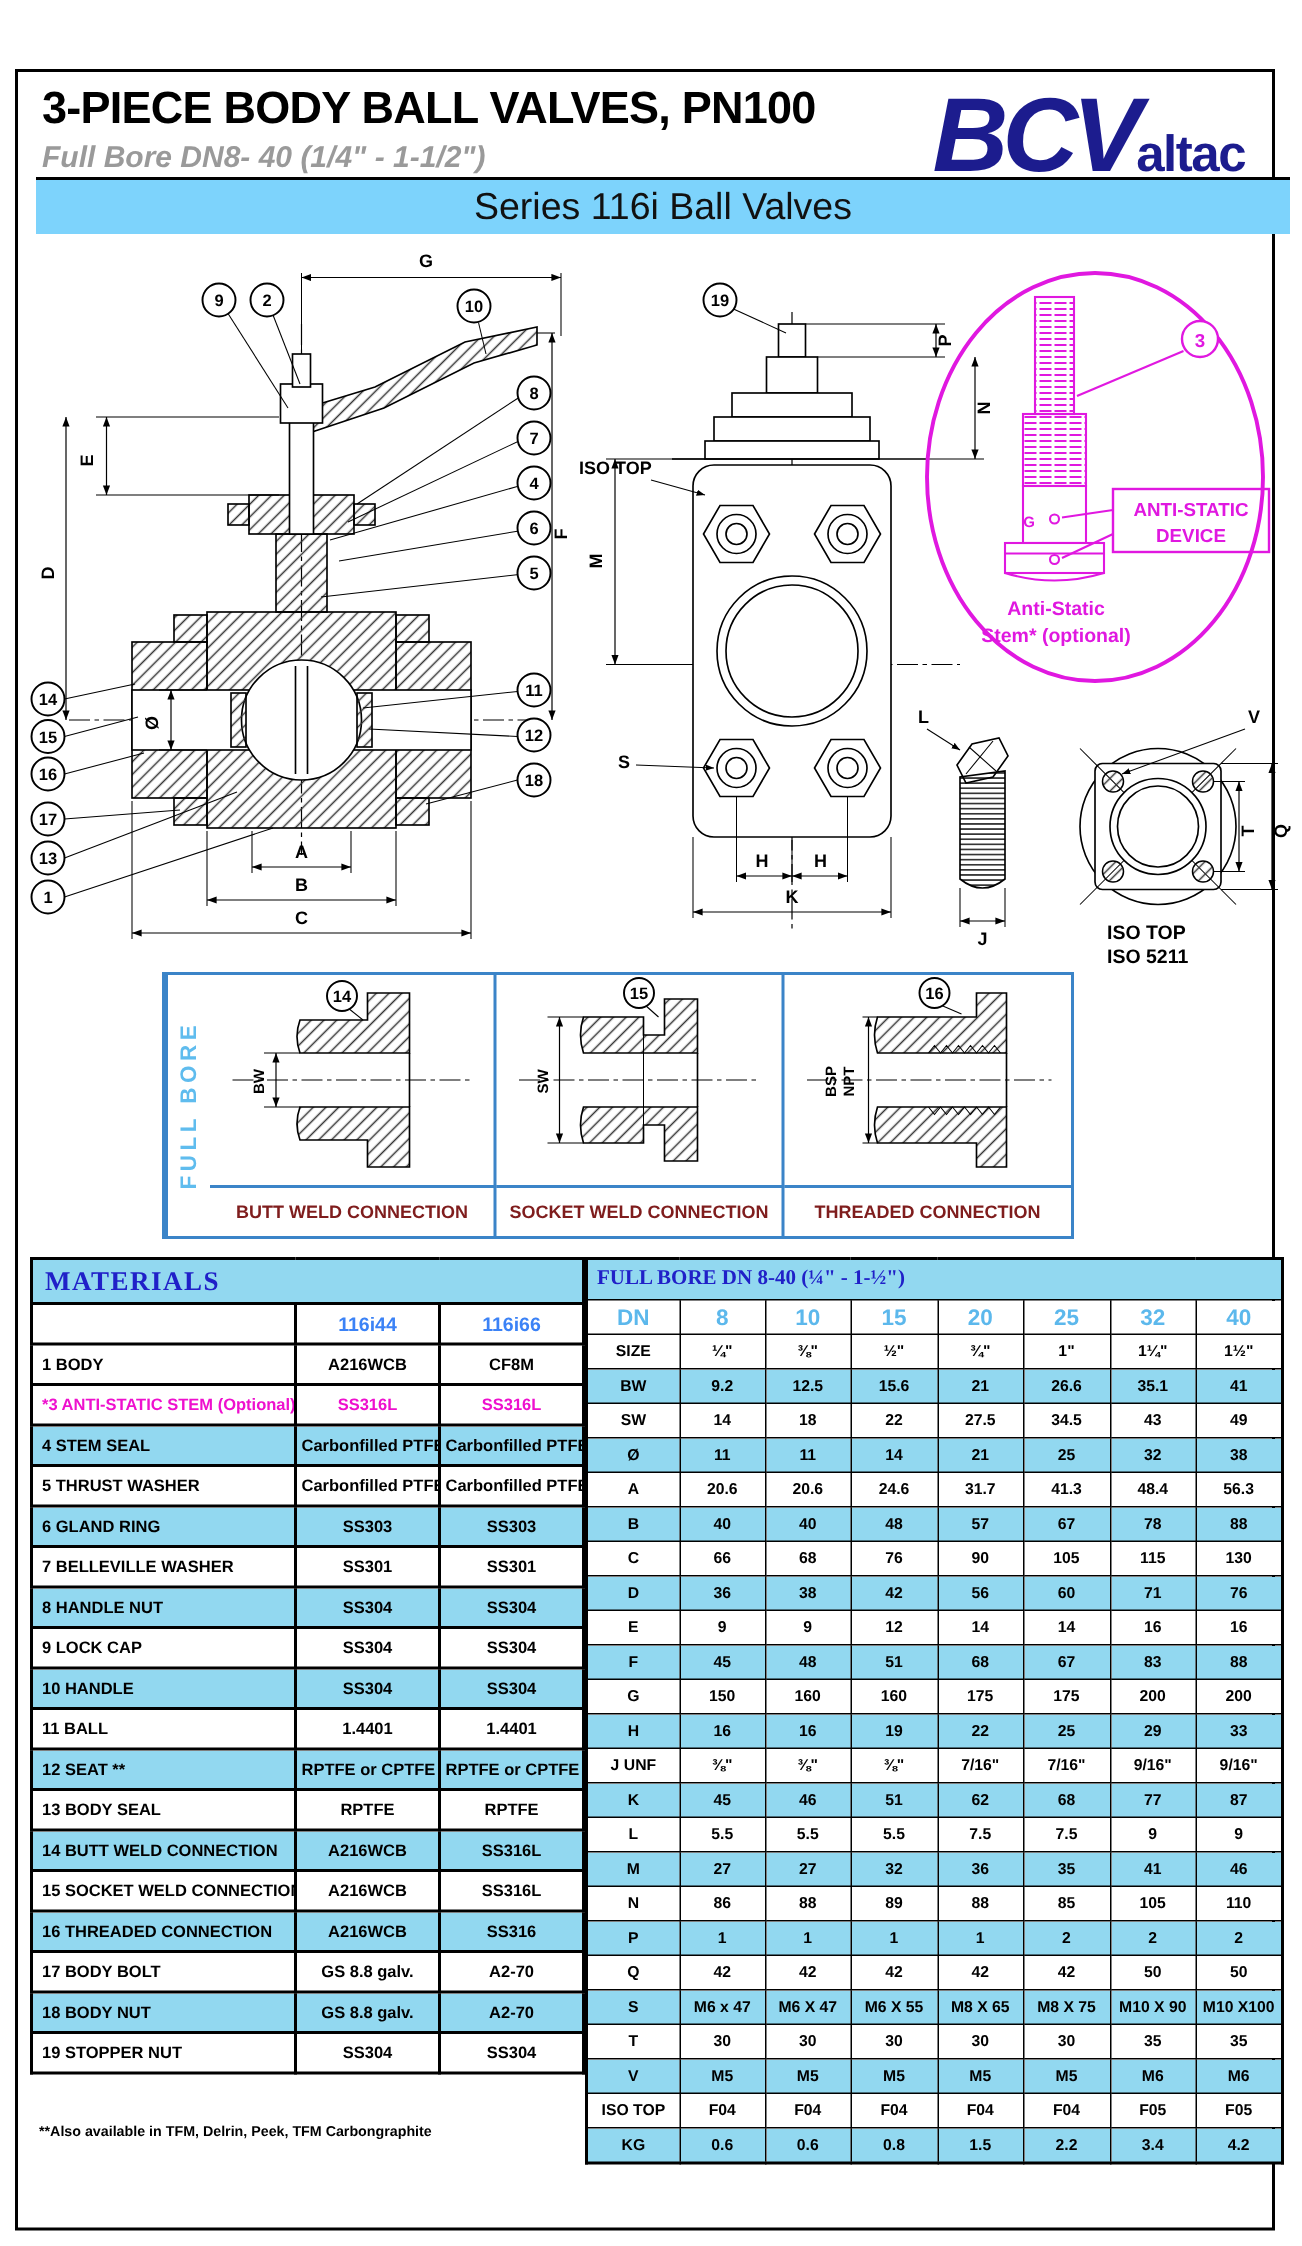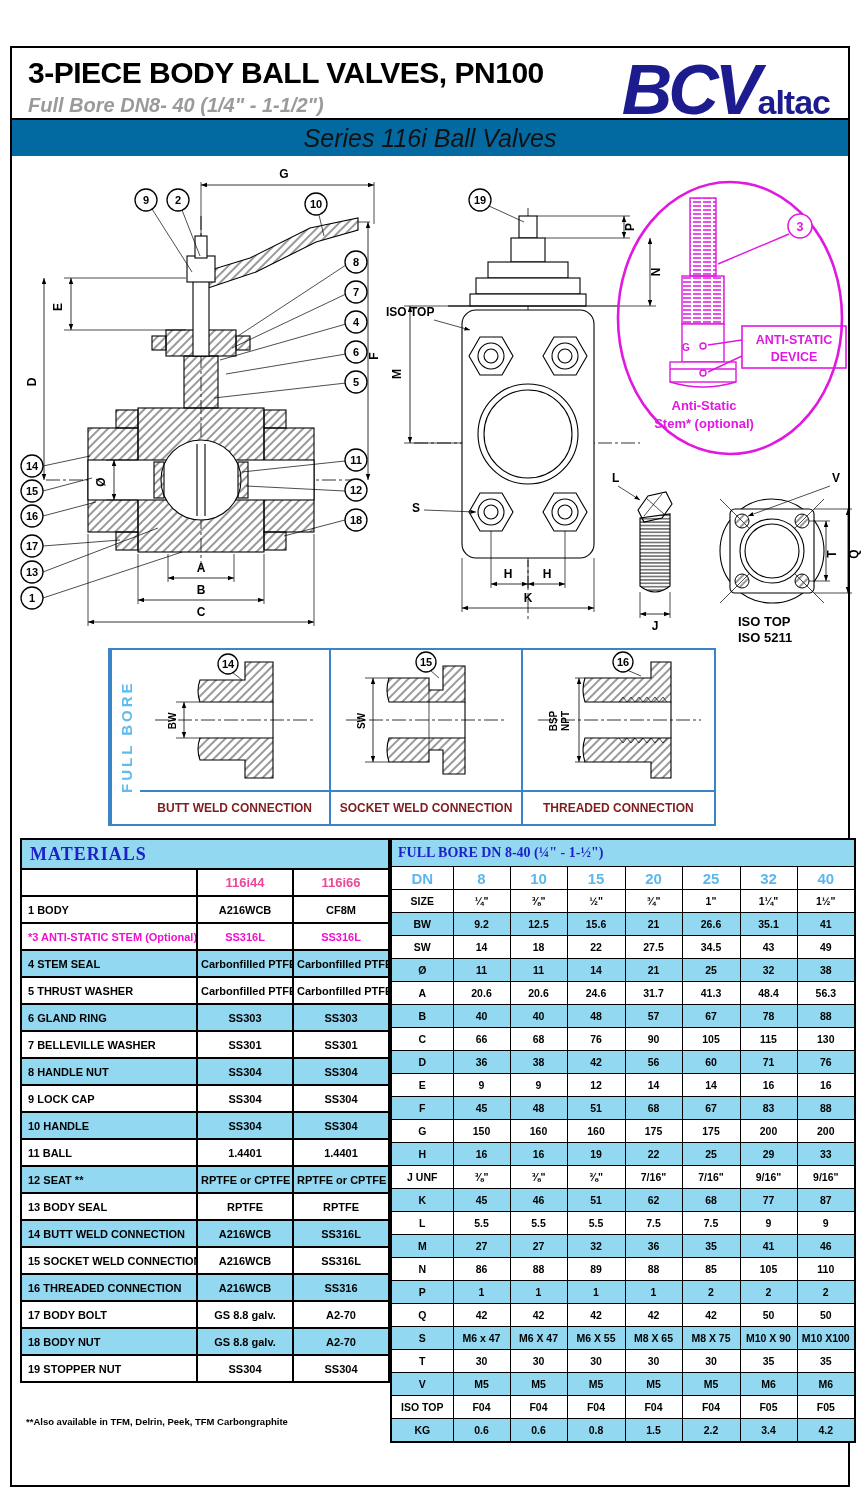--- a/index.html
+++ b/index.html
@@ -9,22 +9,22 @@
          border:2px solid #000;box-sizing:border-box;}
 
   
   .title{position:absolute;left:16px;top:8px;font-size:30px;font-weight:bold;color:#000;
          letter-spacing:-0.5px;white-space:nowrap;}
   .subtitle{position:absolute;left:16px;top:46px;font-size:20px;font-weight:bold;
             font-style:italic;color:#9a9a9a;white-space:nowrap;}
   .logo{position:absolute;right:18px;top:2px;color:#1c1c8e;white-space:nowrap;}
   .logo .bcv{font-size:70px;font-weight:bold;font-style:italic;letter-spacing:-4px;}
   .logo .altac{font-size:34px;font-weight:bold;letter-spacing:-1px;}
-  .banner{position:absolute;left:0;top:70px;width:100%;height:36px;background:#0369a1;
-          border-top:2px solid #000;text-align:center;line-height:36px;font-size:25px;color:#111;font-style:italic;}
+  .banner{position:absolute;left:12px;top:70px;width:100%;height:36px;background:#7dd3fc;
+          border-top:2px solid #000;text-align:center;line-height:36px;font-size:25px;color:#111;}
 
   
   svg{position:absolute;overflow:visible;}
   .ln{stroke:#000;stroke-width:1.1;fill:none;}
   .thin{stroke:#000;stroke-width:0.7;fill:none;}
   .cl{stroke:#000;stroke-width:0.8;fill:none;stroke-dasharray:14 3 3 3;}
   .hfill{fill:url(#hatch);stroke:#000;stroke-width:1.1;}
   .wfill{fill:#fff;stroke:#000;stroke-width:1.1;}
   .dim{stroke:#000;stroke-width:0.8;fill:none;}
   .dl{font:bold 12px "Liberation Sans",sans-serif;fill:#000;}
@@ -52,21 +52,21 @@
   
   .mats{position:absolute;left:8px;top:790px;width:368px;border-collapse:collapse;
         table-layout:fixed;}
   .mats td{border:2px solid #000;height:25px;background:#fff;font-size:11px;font-weight:bold;
         text-align:center;padding:0 3px;white-space:nowrap;overflow:hidden;}
   .mats td.lbl{text-align:left;padding-left:6px;}
   .mats tr.shade td{background:#92d8f0;}
   .mats tr.mg td{color:#ee10ce;}
   .mats .ttl{background:#92d8f0;color:#2020c8;font-family:"Liberation Serif",serif;
         font-size:18px;height:28px;text-align:left;padding-left:8px;letter-spacing:1px;}
-  .mats .chead{color:#ec4899;font-size:13px;}
+  .mats .chead{color:#3b82f6;font-size:13px;}
   .footnote{position:absolute;left:14px;top:1368px;font-size:9.5px;font-weight:bold;color:#000;}
 
   
   .dims{position:absolute;left:378px;top:790px;width:464px;border-collapse:collapse;
         table-layout:fixed;border:2px solid #000;}
   .dims td{border:1px solid #000;height:20px;background:#fff;font-size:10.5px;font-weight:bold;
         text-align:center;white-space:nowrap;overflow:hidden;}
   .dims tr.shade td{background:#92d8f0;}
   .dims tr.dn td{color:#5cb8ec;font-size:15px;}
   .dims .ttl{background:#92d8f0;color:#2020c8;font-family:"Liberation Serif",serif;

